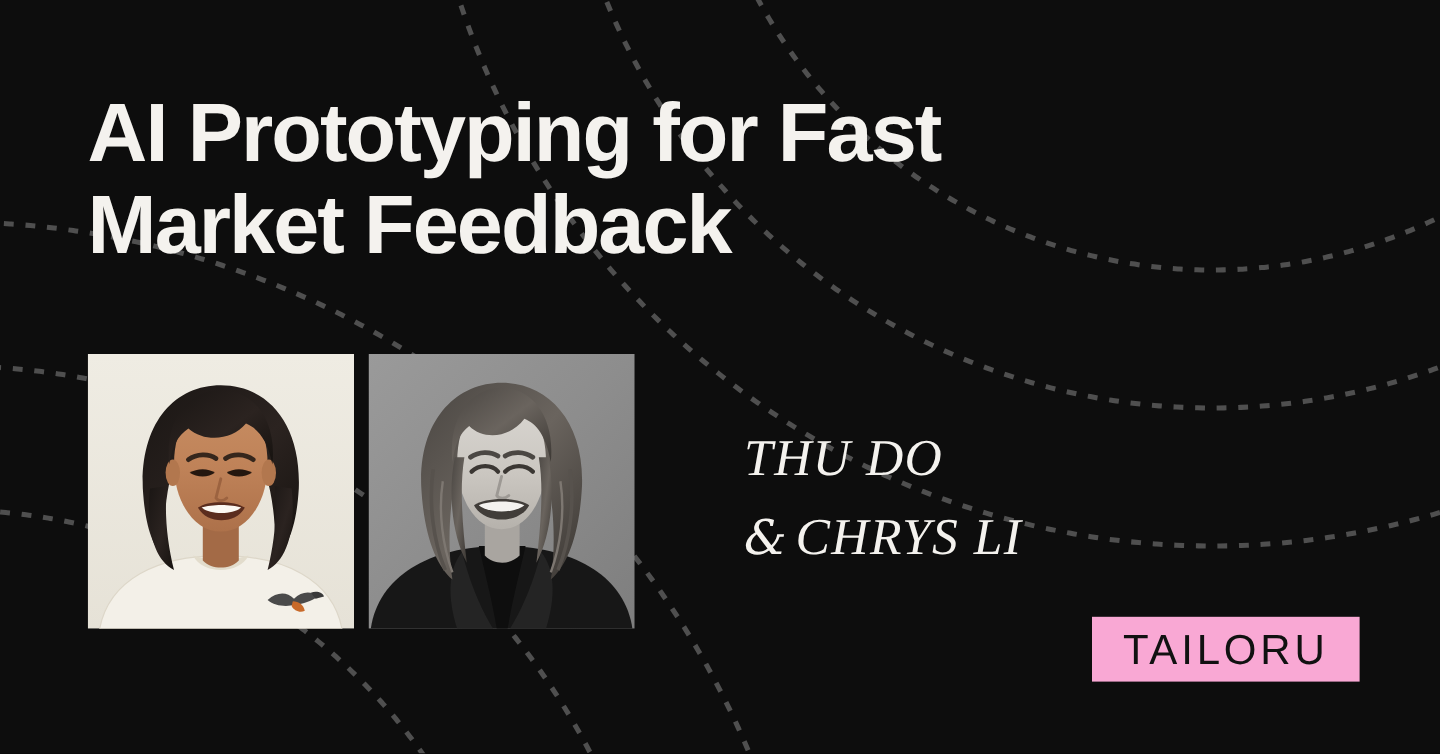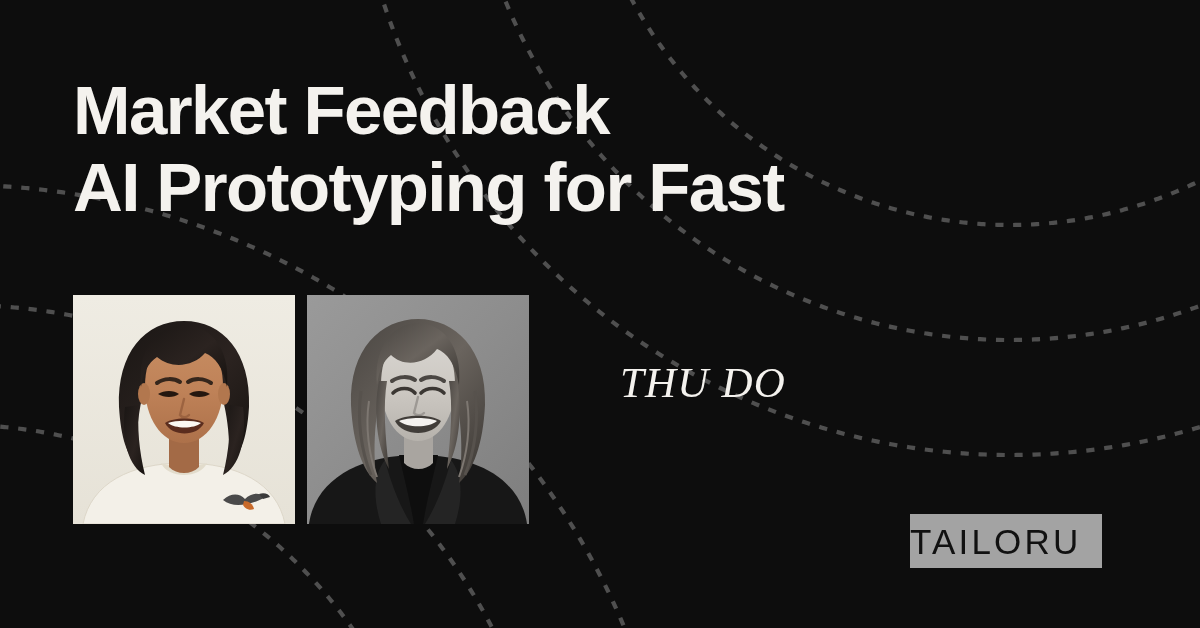--- a/index.html
+++ b/index.html
@@ -78,25 +78,26 @@
     font-style: italic;
     font-size: 40px;
     padding-right: 6px;
   }
 
   
   .logo-block {
     position: absolute;
     left: 910px;
     top: 514px;
-    width: 192px;
+    width: 223px;
     height: 54px;
-    background: #a3a3a3;
+    background: #f9a8d4;
     display: flex;
     align-items: center;
+    justify-content: center;
   }
   .logo-text {
     font-family: "Liberation Sans", sans-serif;
     font-weight: normal;
     font-size: 35px;
     letter-spacing: 3.2px;
     color: #111111;
     line-height: 1;
   }
 </style>
@@ -112,22 +113,22 @@
       <circle cx="1010" cy="-205" r="545"></circle>
       <circle cx="1010" cy="-205" r="660"></circle>
 
       <circle cx="-40" cy="905" r="480"></circle>
       <circle cx="-40" cy="905" r="600"></circle>
       <circle cx="-40" cy="905" r="720"></circle>
     </g>
   </svg>
 
   <div class="title-block">
+    <div class="title-line">AI Prototyping for Fast</div>
     <div class="title-line">Market Feedback</div>
-    <div class="title-line">AI Prototyping for Fast</div>
   </div>
 
   <div class="portrait portrait-1">
     <svg class="photo-svg" viewBox="0 0 222 229" xmlns="http://www.w3.org/2000/svg">
       <defs>
         <clipPath id="clip1">
             <rect x="0" y="0" width="222" height="229"></rect>
           </clipPath>
         <linearGradient id="bg1" x1="0" y1="0" x2="0" y2="1">
           <stop offset="0" stop-color="#efece3"></stop>
@@ -243,19 +244,20 @@
         <path d="M92 126 C 101 122, 122 122, 130 126 C 122 133, 100 133, 92 126 Z" fill="#f4f2ef"></path>
 
         <path d="M72 86 C 66 116, 70 152, 82 174 C 78 140, 76 110, 80 86 Z" fill="url(#hair2)"></path>
         <path d="M150 86 C 156 116, 152 152, 140 174 C 144 140, 146 110, 142 86 Z" fill="url(#hair2)"></path>
       </g>
     </svg>
   </div>
 
   <div class="speakers">
     <div class="speaker-line">THU DO</div>
+    <div class="speaker-line"><span class="amp">&amp;</span><span>CHRYS LI</span></div>
   </div>
 
   <div class="logo-block">
     <span class="logo-text">TAILORU</span>
   </div>
 
 </div>
 
 </body></html>

